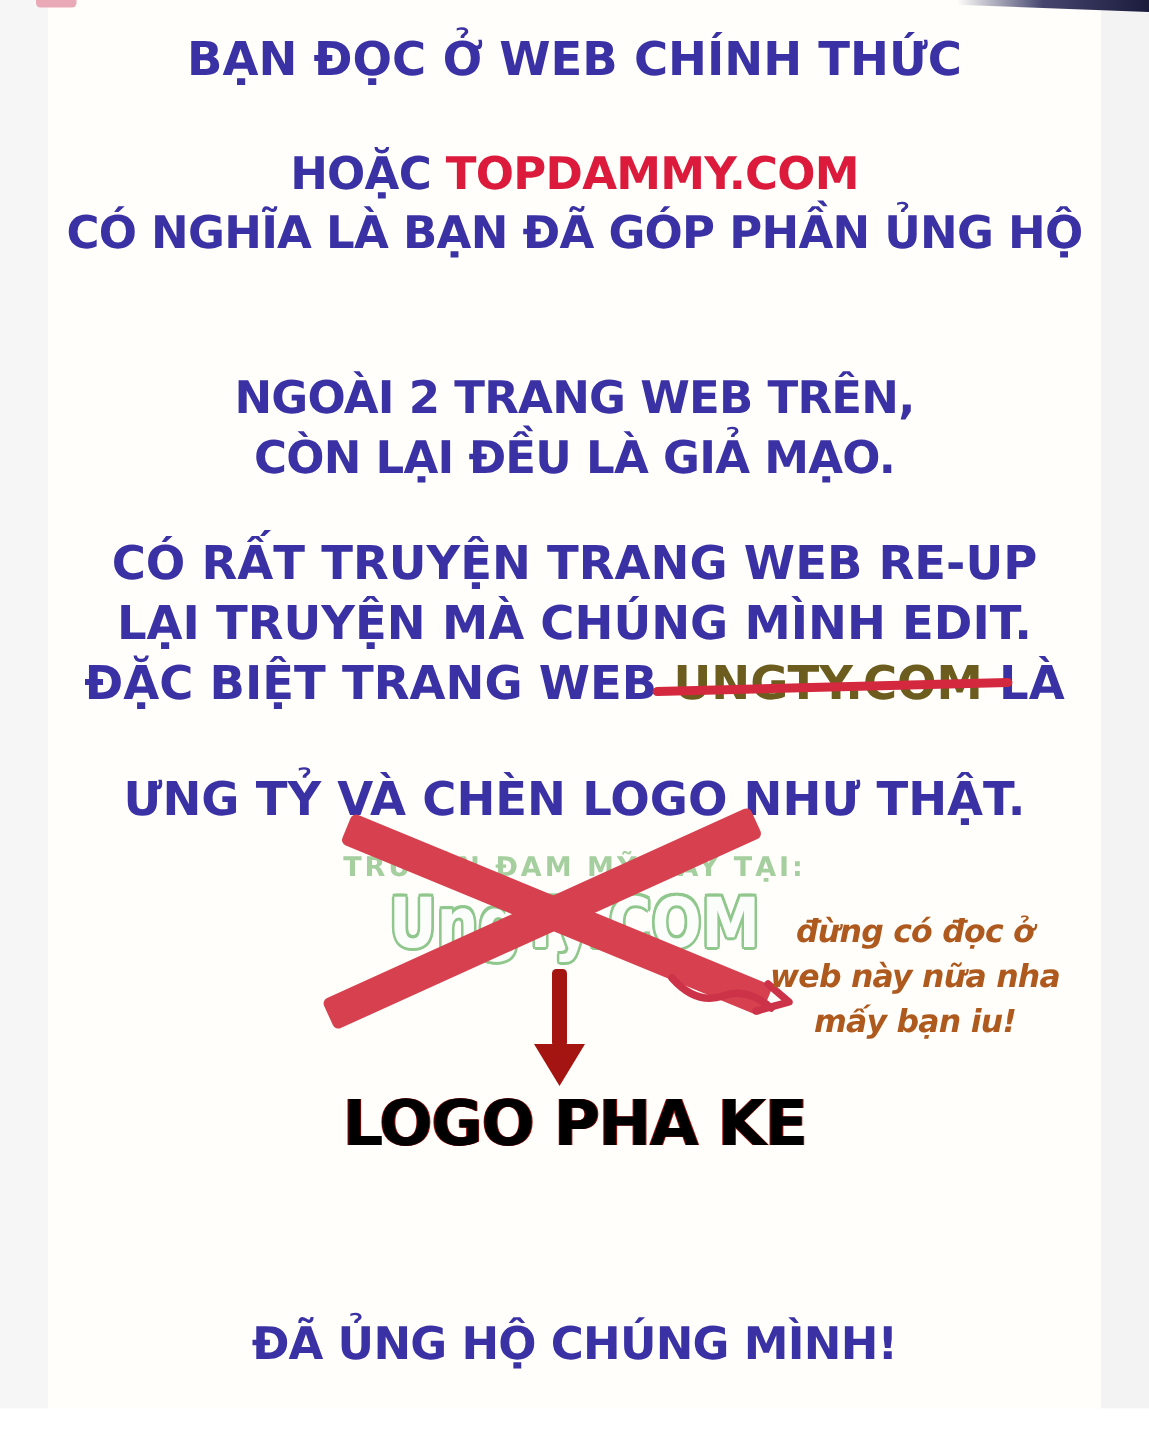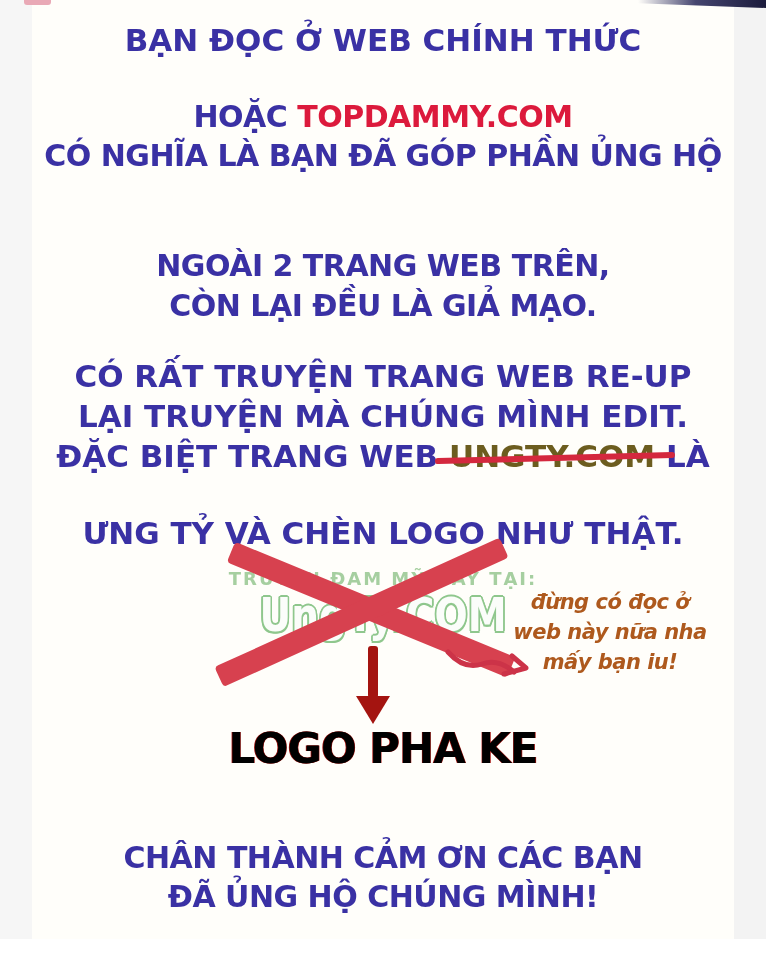--- a/index.html
+++ b/index.html
@@ -26,21 +26,21 @@
     text-shadow:-2px 0 #8fc78d,2px 0 #8fc78d,0 -2px #8fc78d,0 2px #8fc78d,-1.5px -1.5px #8fc78d,1.5px 1.5px #8fc78d,-1.5px 1.5px #8fc78d,1.5px -1.5px #8fc78d;}
   .xbar{position:absolute;height:22px;background:#d7414f;border-radius:4px;transform-origin:0 50%;}
   .xbar.a{left:231px;top:541px;width:303px;transform:rotate(22.4deg);}
   .xbar.b{left:219px;top:666px;width:313px;transform:rotate(-24.4deg);}
   .dshaft{position:absolute;left:368px;top:646px;width:10px;height:52px;background:#a41410;border-radius:3px;}
   .dhead{position:absolute;left:356px;top:696px;width:0;height:0;
     border-left:17px solid transparent;border-right:17px solid transparent;border-top:28px solid #a41410;}
   .squiggle{position:absolute;left:444px;top:634px;}
   .phake{position:absolute;left:32px;right:32px;top:724px;text-align:center;font-size:42px;font-weight:bold;letter-spacing:-1px;color:#000000;
     text-shadow:0.6px 0 #a41410,-0.6px 0 #a41410;}
-  .handnote{position:absolute;left:498px;width:224px;top:587px;text-align:center;font-weight:bold;font-style:italic;
+  .handnote{position:absolute;left:498px;width:224px;top:606px;text-align:center;font-weight:bold;font-style:italic;
     font-size:21px;line-height:30px;color:#ae591d;letter-spacing:-0.5px;}
 </style>
 </head>
 <body>
 
 <div class="page">
 
   <div class="strip left"></div>
   <div class="strip right"></div>
   <div class="scan-pink"></div>
@@ -71,16 +71,15 @@
   <div class="handnote">
     <div>đừng có đọc ở</div>
     <div>web này nữa nha</div>
     <div>mấy bạn iu!</div>
   </div>
 
   <div class="dshaft"></div>
   <div class="dhead"></div>
   <div class="phake">LOGO PHA KE</div>
 
-  <div class="cline blue fs30" style="top:840px;">CHÂN THÀNH CẢM ƠN CÁC BẠN</div>
   <div class="cline blue fs30" style="top:879px;">ĐÃ ỦNG HỘ CHÚNG MÌNH!</div>
 
 </div>
 
 </body></html>

